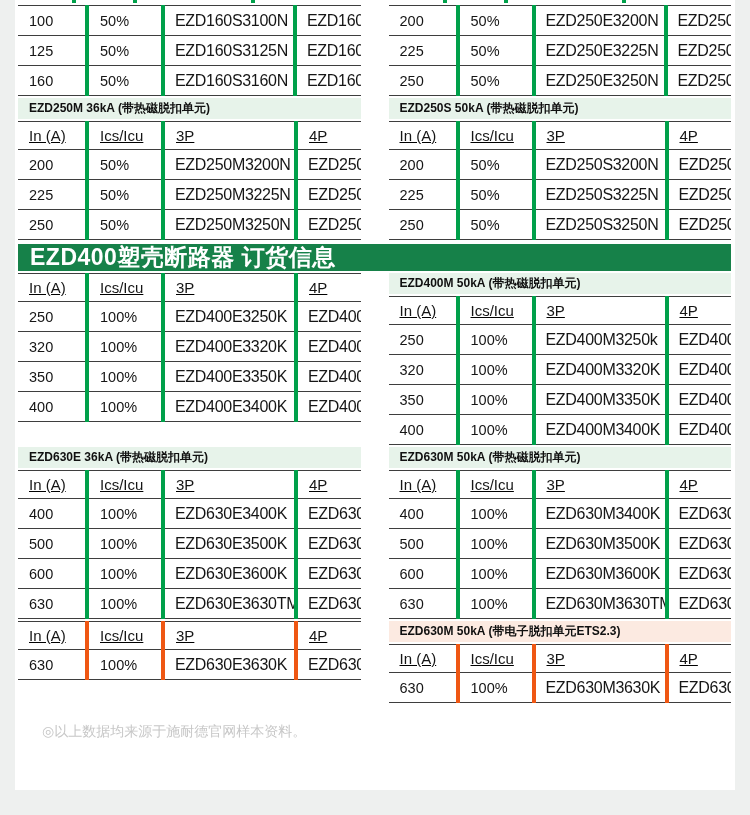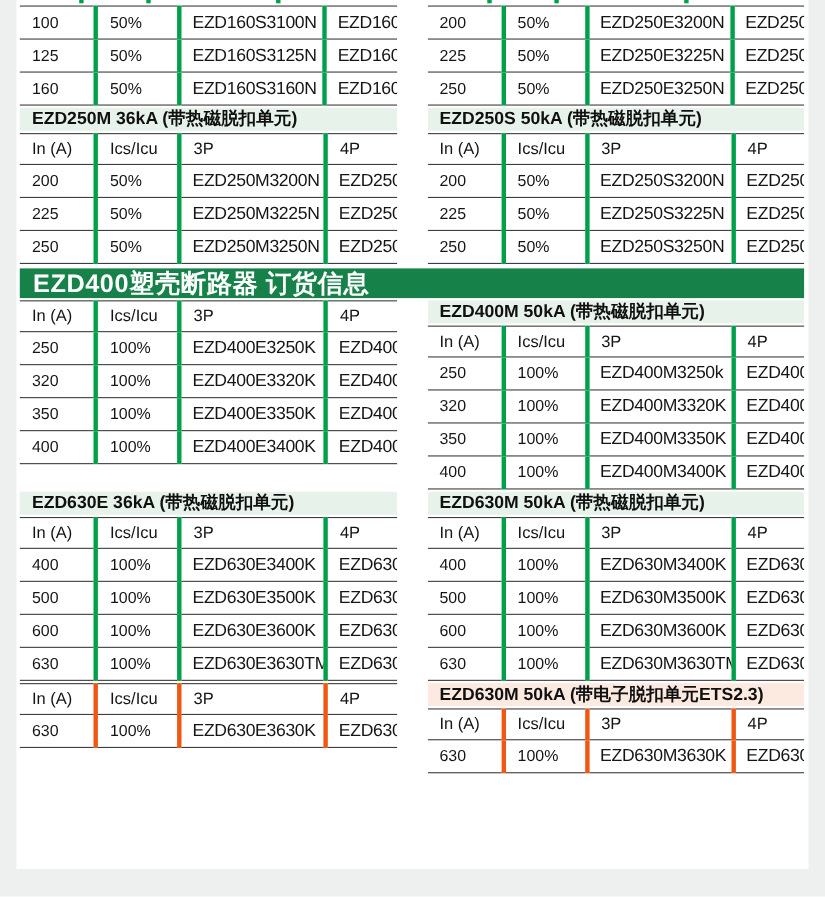--- a/index.html
+++ b/index.html
@@ -17,39 +17,39 @@
   .half-row{display:flex;gap:28px;}
   .half{flex:1;min-width:0;}
 
   .banner{
     background:var(--banner-green,#168149);
     color:#ffffff;font-weight:bold;font-size:23px;
     height:27px;line-height:27px;padding-left:12px;margin-top:4px;
     letter-spacing:0.5px;
   }
   .band{
-    height:21px;line-height:21px;font-weight:bold;font-size:16px;
+    height:21px;line-height:21px;font-weight:bold;font-size:12px;
     padding-left:11px;margin-top:2px;color:#101010;
     white-space:nowrap;overflow:hidden;
   }
   .band.green{background:var(--band-green,#e7f3ea);}
   .band.pink{background:var(--band-pink,#fceae1);}
 
   .cut{height:3px;position:relative;}
   .cut i{position:absolute;top:0;width:4px;height:3px;background:var(--accent-green,#00a04a);}
   .cut i:nth-child(1){left:54px;}
   .cut i:nth-child(2){left:115px;}
   .cut i:nth-child(3){left:233px;}
 
   table.spec{
     width:100%;border-collapse:collapse;table-layout:fixed;
     margin-top:2px;border-bottom:1.5px solid #3e3e3e;
   }
   table.spec tr{height:30px;}
-  table.spec thead tr{height:28px;}
+  table.spec thead tr{height:28px;text-decoration:underline;}
   table.spec th,table.spec td{
     text-align:left;padding:0 0 0 11px;
     border-top:1.5px solid #3e3e3e;
     font-weight:normal;color:#151515;
     white-space:nowrap;overflow:hidden;
   }
   table.spec th{font-size:15px;}
   table.spec td{font-size:14.5px;}
   table.spec td.code{font-size:16px;letter-spacing:-0.3px;padding-left:10px;}
   table.spec th:nth-child(1),table.spec td:nth-child(1){width:56px;}
@@ -398,14 +398,15 @@
               <td>630</td>
               <td>100%</td>
               <td class="code">EZD630M3630K</td>
               <td class="code">EZD630M4630K</td>
             </tr>
           </tbody>
         </table>
     </div>
   </div>
 
+  <div class="footer">◎以上数据均来源于施耐德官网样本资料。</div>
 
 </div>
 
 </body></html>

